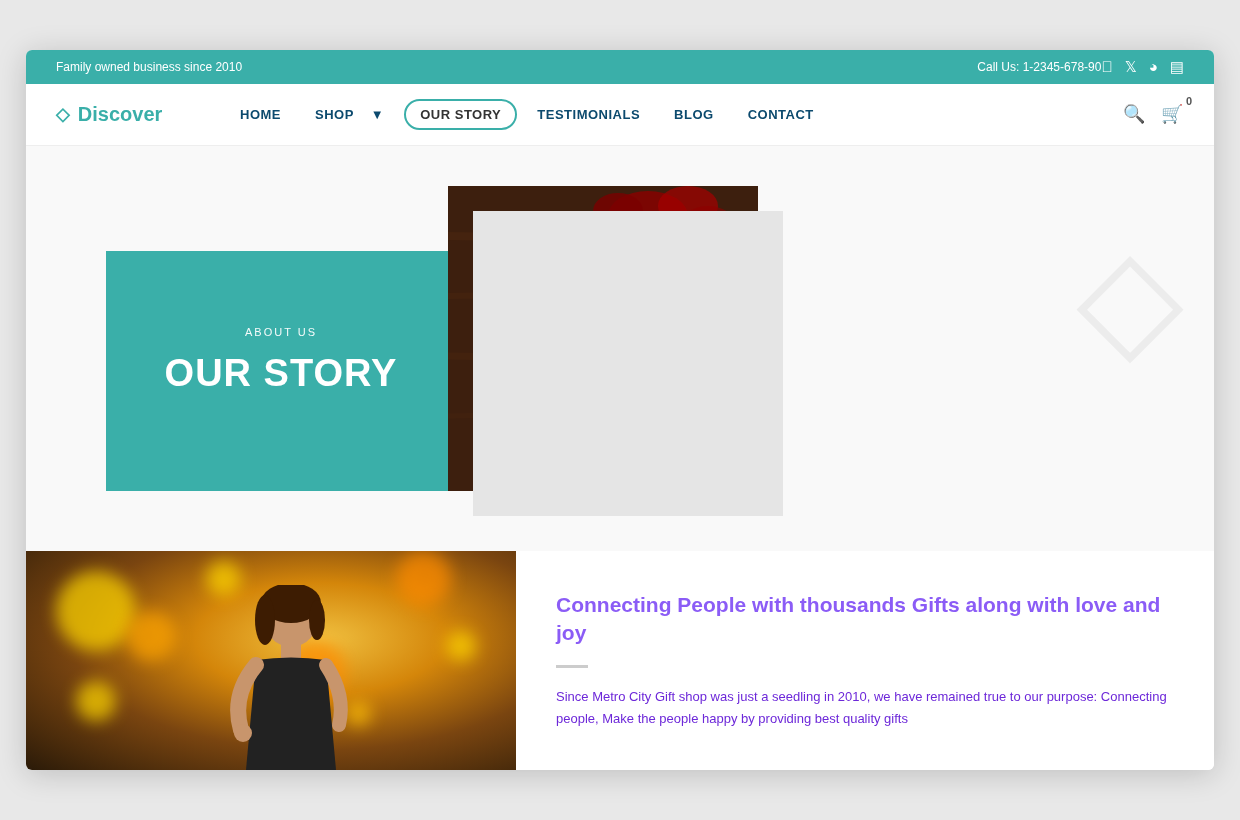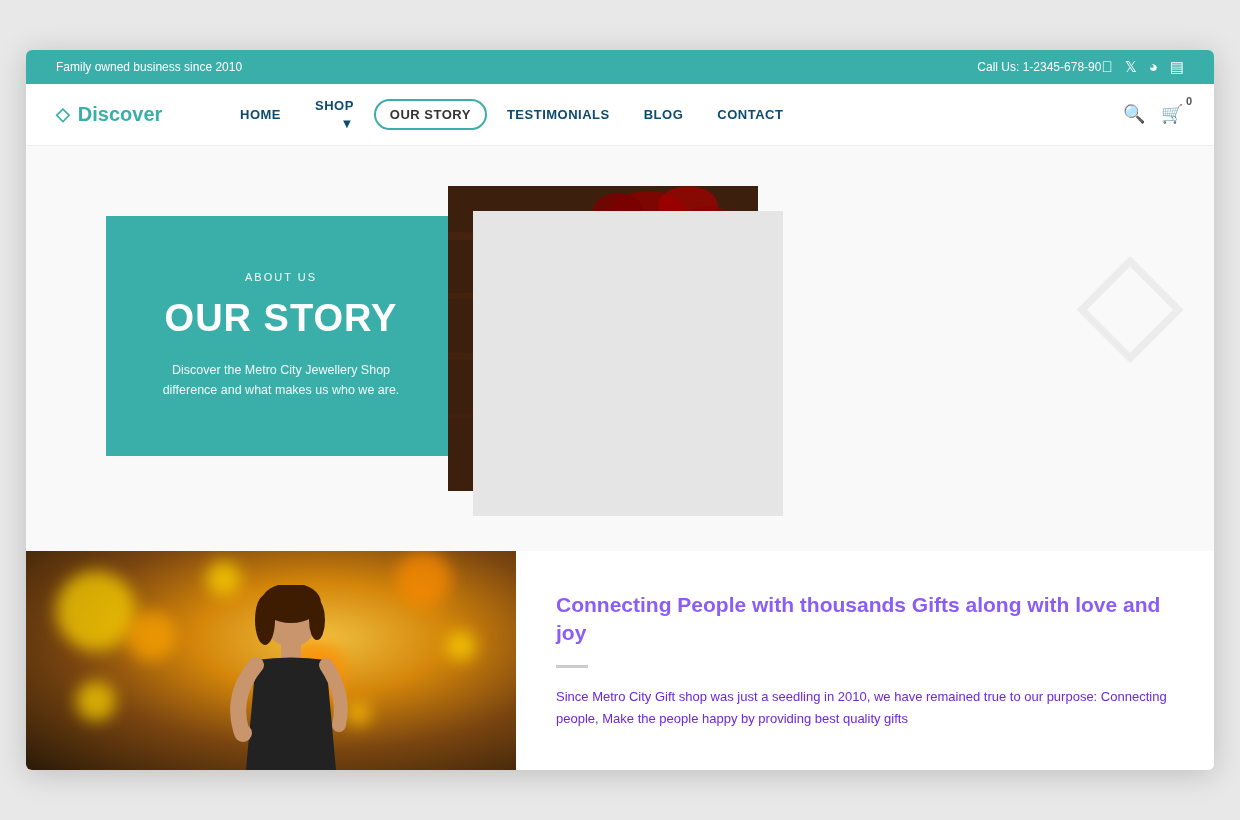--- a/index.html
+++ b/index.html
@@ -66,21 +66,21 @@
       letter-spacing: 0.5px;
       text-transform: uppercase;
       cursor: pointer;
     }
     .nav-link.active {
       background: #fff;
       border: 2px solid #3aafa9;
       border-radius: 20px;
       color: #333;
     }
-    .nav-link.shop { display: flex; align-items: flex-end; gap: 3px; flex-direction: column; }
+    .nav-link.shop { display: flex; align-items: flex-start; gap: 17px; }
     .nav-icons {
       display: flex;
       align-items: center;
       gap: 16px;
       margin-left: auto;
     }
     .nav-icon { color: #555; font-size: 18px; cursor: pointer; }
     .cart-wrapper { position: relative; }
     .cart-badge {
       position: absolute;
@@ -95,21 +95,21 @@
     .hero-section {
       position: relative;
       background: #f9f9f9;
       padding: 40px 0 60px 0;
       overflow: hidden;
       min-height: 340px;
     }
     .hero-inner {
       position: relative;
       display: flex;
-      align-items: flex-start;
+      align-items: flex-end;
       padding: 0 80px;
       gap: 12px;
     }
     
     .story-box {
       background: #3aafa9;
       color: #fff;
       padding: 50px 50px 50px 50px;
       width: 350px;
       min-height: 240px;
@@ -271,21 +271,20 @@
       </span>
     </div>
   </div>
 
   <div class="hero-section">
     <div class="hero-inner">
 
       <div class="story-box">
         <span class="about-label">ABOUT US</span>
         <h1>OUR STORY</h1>
-        <p>Discover the Metro City Jewellery Shop difference and what makes us who we are.</p>
       </div>
 
       <div class="gift-image-wrapper">
         <div class="gift-shadow-card"></div>
         <div class="gift-image">
 
           <svg viewBox="0 0 310 305" xmlns="http://www.w3.org/2000/svg" style="position:absolute;top:0;left:0;width:100%;height:100%;">
 
             <rect width="310" height="305" fill="#3d1f0e"></rect>
 

